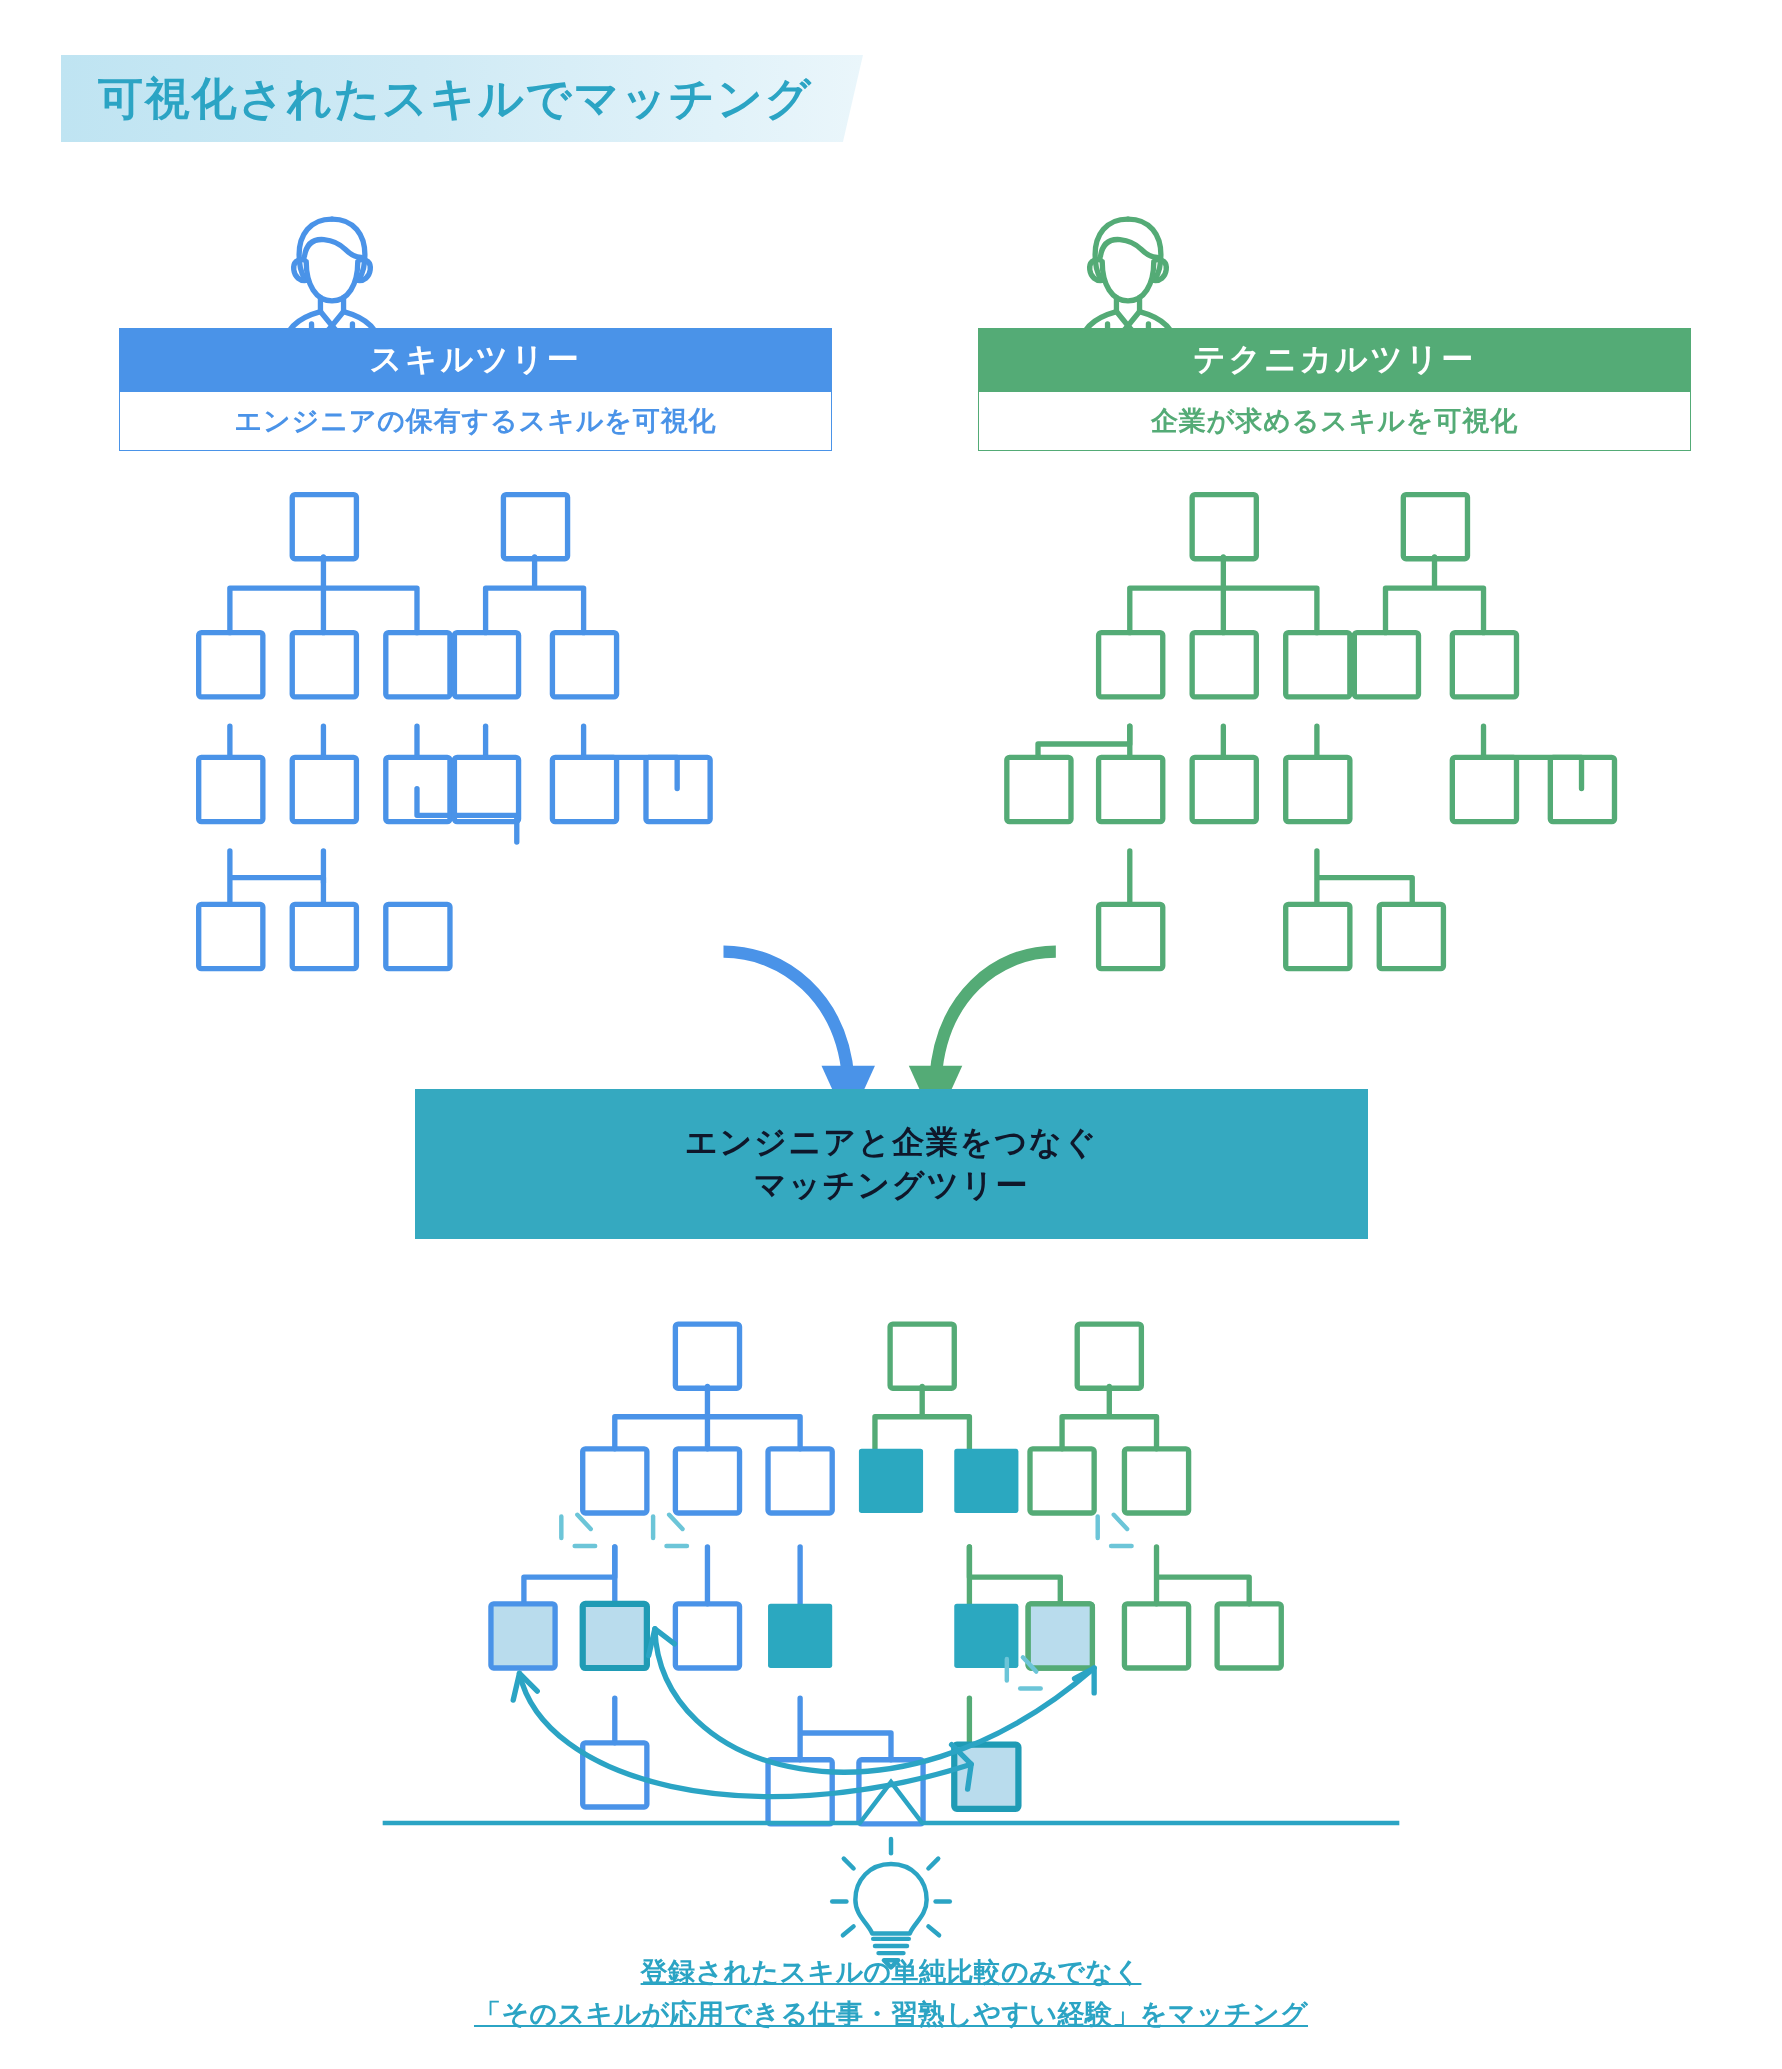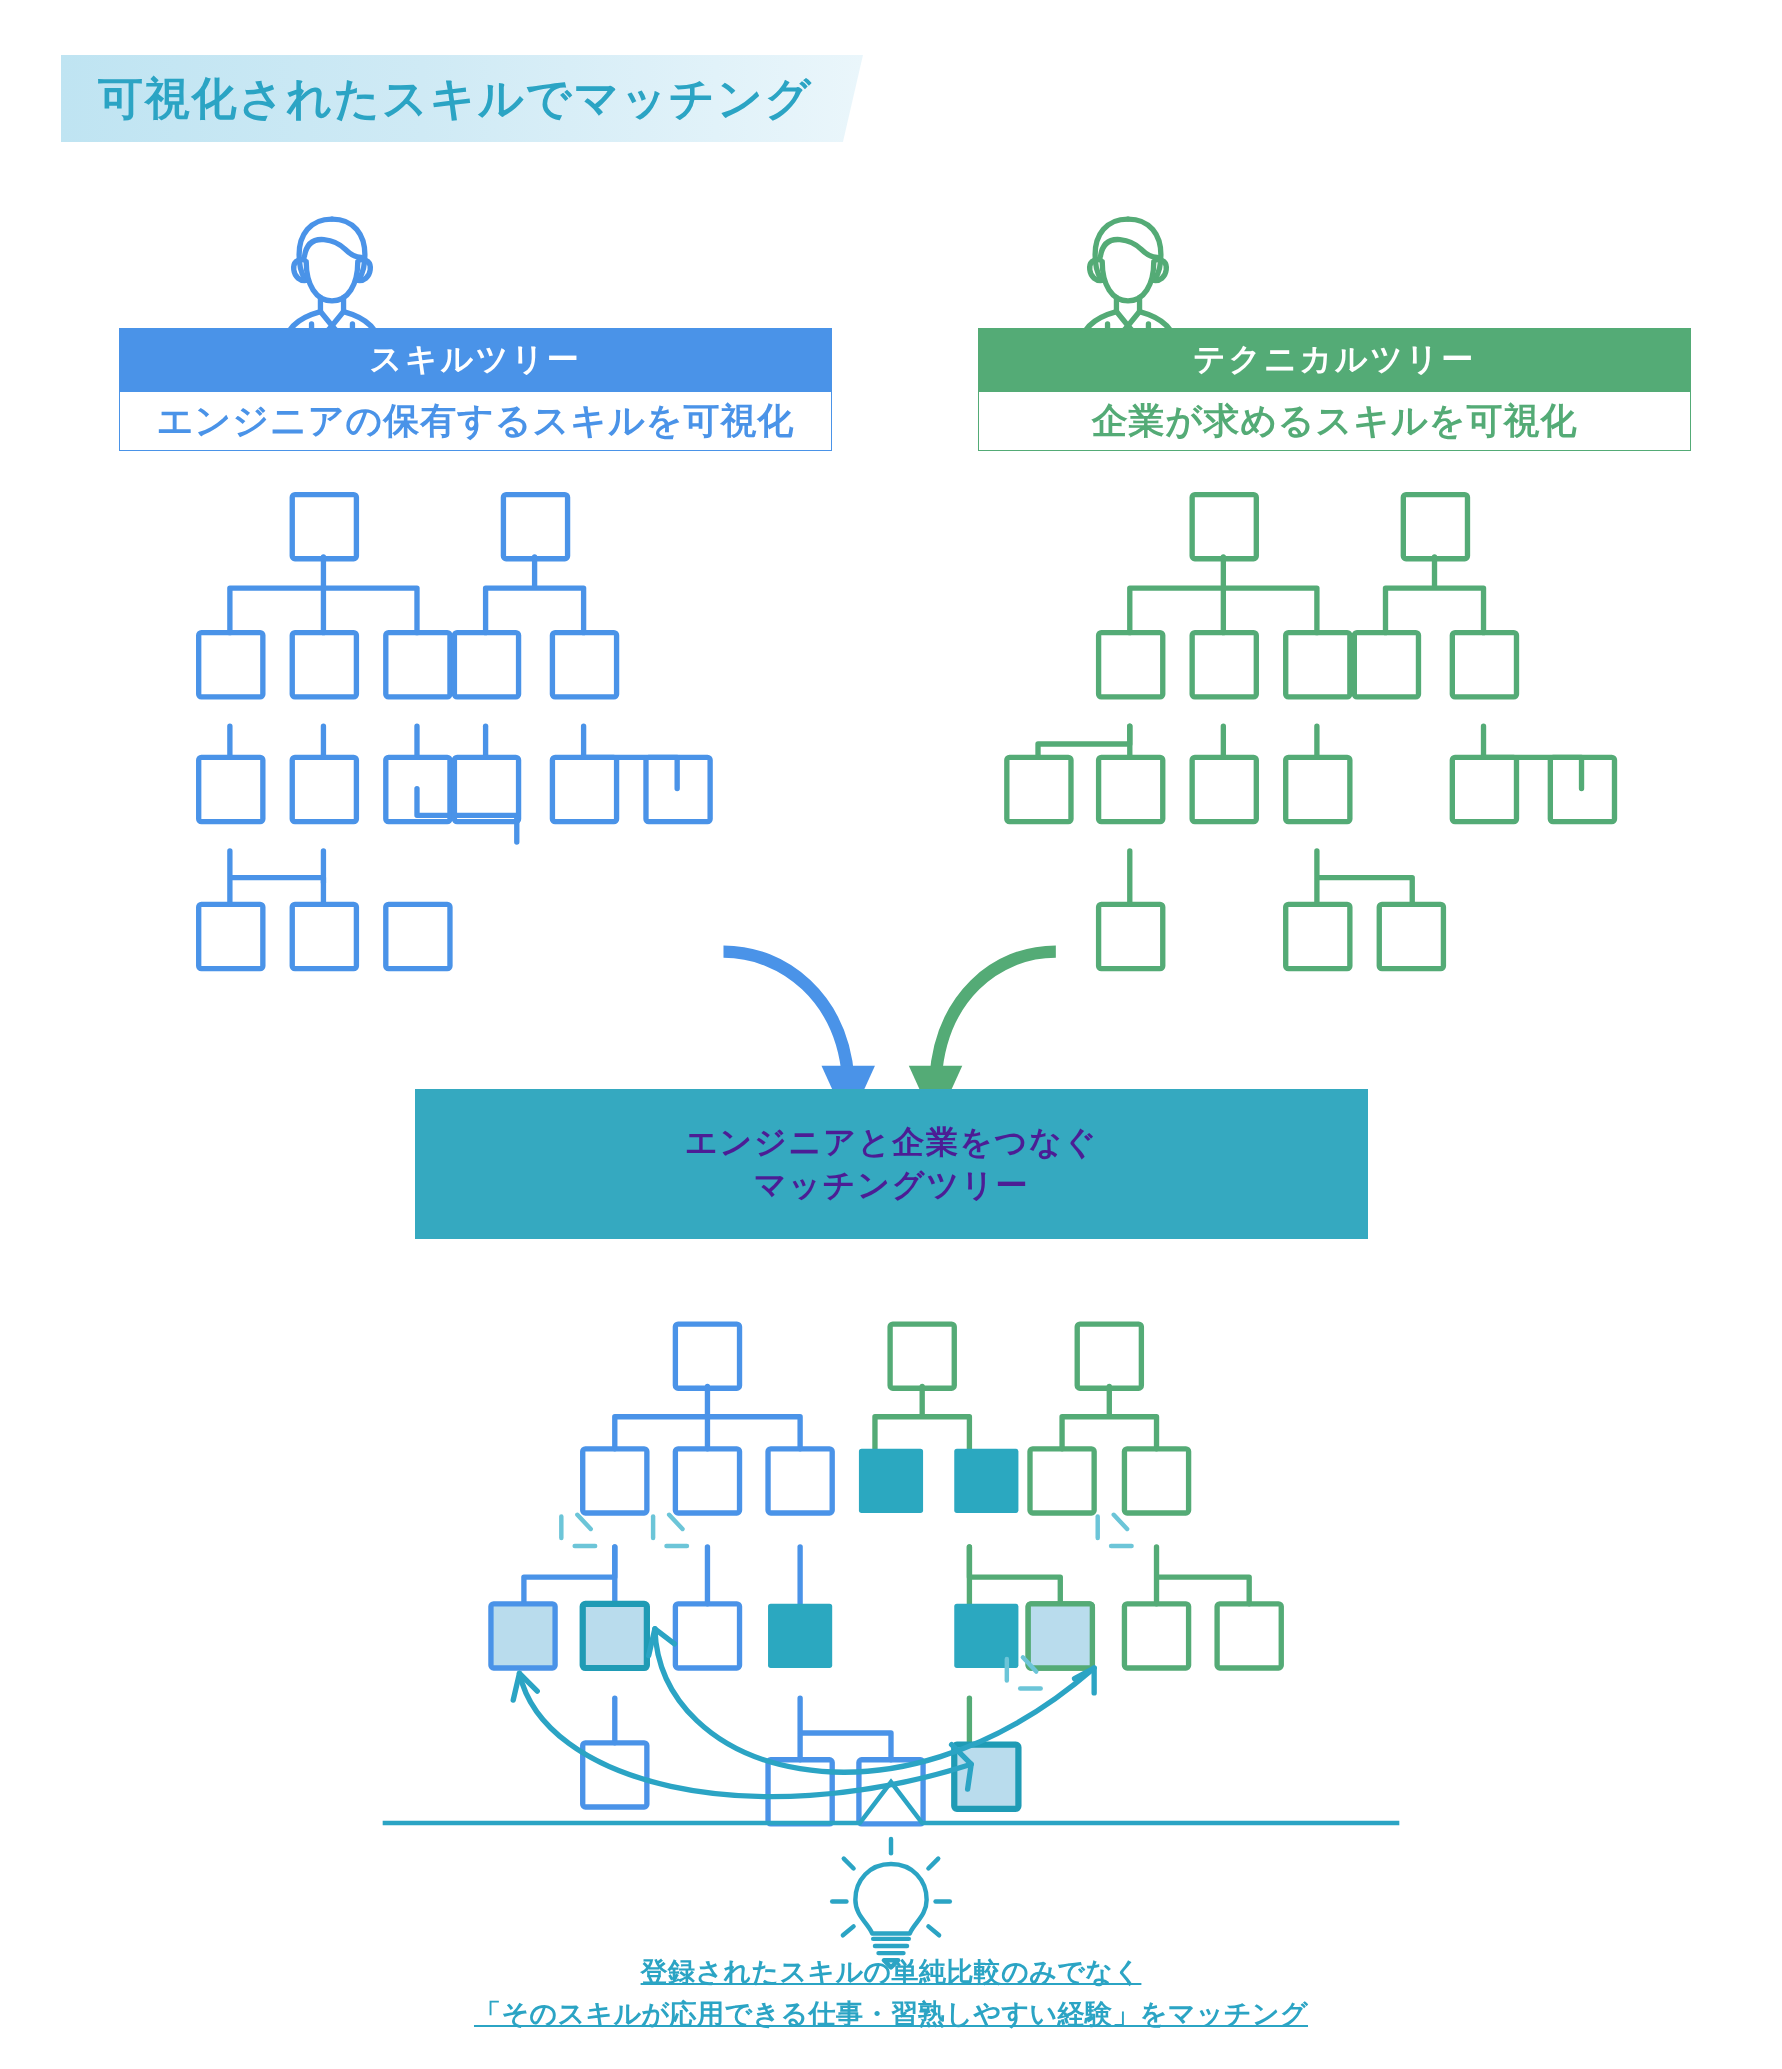--- a/index.html
+++ b/index.html
@@ -23,41 +23,41 @@
   }
 
   
   .card{position:absolute;width:713px;}
   .card-head{
     height:64px;display:flex;align-items:center;justify-content:center;
     color:#ffffff;font-size:32px;font-weight:bold;letter-spacing:2.7px;position:relative;z-index:3;
   }
   .card-body{
     height:59px;background:#ffffff;display:flex;align-items:center;justify-content:center;
-    font-size:36px;font-weight:bold;letter-spacing:0.9px;position:relative;z-index:3;
+    font-size:27px;font-weight:bold;letter-spacing:0.9px;position:relative;z-index:3;
     box-sizing:border-box;
   }
   .card.blue .card-head{background:#4a93e8;}
   .card.blue .card-body{border:1.8px solid #4a93e8;border-top:none;color:#4a93e8;}
   .card.green .card-head{background:#54ab76;}
   .card.green .card-body{border:1.8px solid #54ab76;border-top:none;color:#54ab76;}
 
   .person{position:absolute;z-index:2;width:134px;height:160px;}
 
   
   .canvas{position:absolute;left:0;top:0;width:1782px;height:2069px;pointer-events:none;}
 
   
   .match-banner{
     position:absolute;left:415px;top:1089px;width:953px;height:150px;
     background:#35a9c0;display:flex;flex-direction:column;
     align-items:center;justify-content:center;z-index:1;
   }
   .match-banner div{
-    color:#4c1d95;font-size:32px;font-weight:bold;letter-spacing:1.8px;line-height:1.35;
+    color:#0f172a;font-size:32px;font-weight:bold;letter-spacing:1.8px;line-height:1.35;
   }
 
   
   .footer-text{
     position:absolute;left:0;right:0;top:1952px;text-align:center;
   }
   .footer-text div{
     color:#2ba4c4;font-size:27px;font-weight:bold;letter-spacing:0.4px;line-height:1.55;text-decoration:underline;
   }
 </style>

